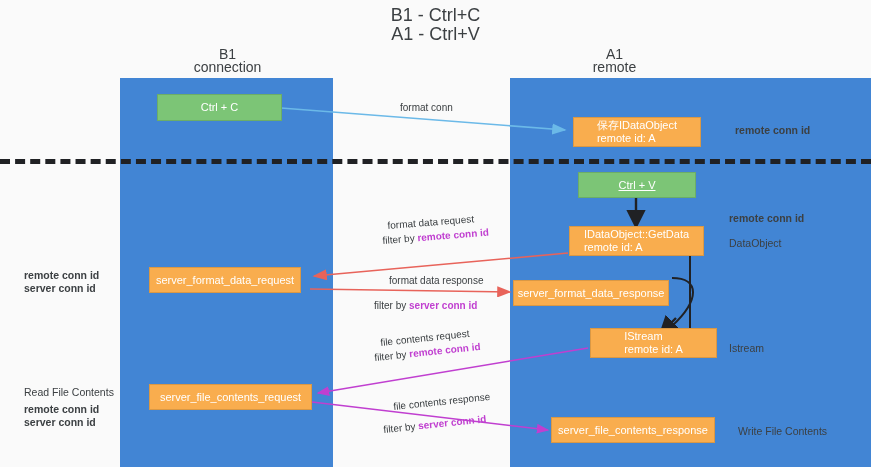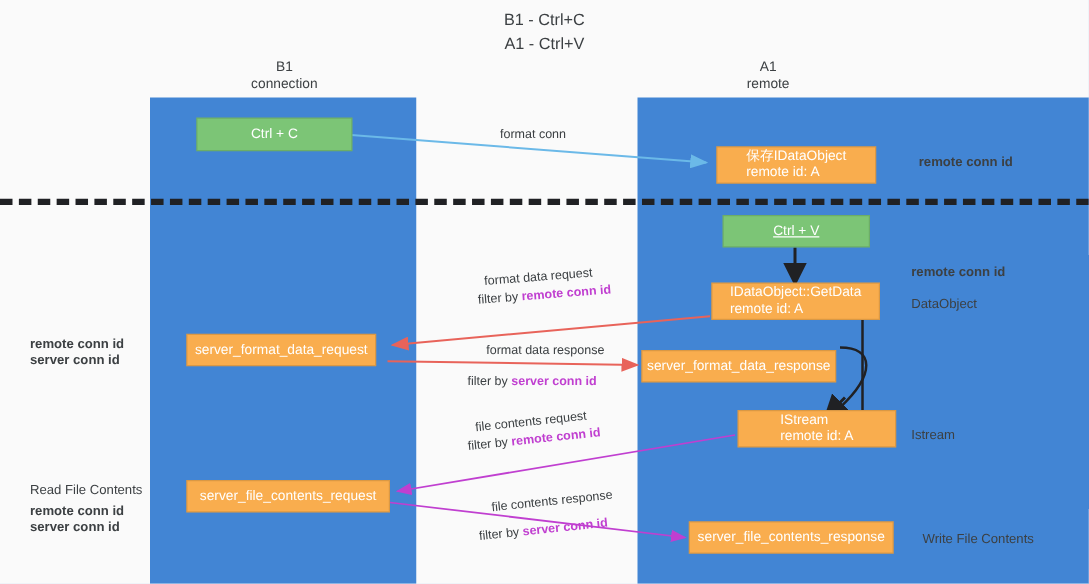--- a/index.html
+++ b/index.html
@@ -1,28 +1,28 @@
 <!DOCTYPE html>
 <html><head>
 <meta charset="utf-8">
 <style>
   html,body{margin:0;padding:0;background:#fafafa;}
   body{width:871px;height:467px;position:relative;overflow:hidden;
        font-family:"Liberation Sans","DejaVu Sans",sans-serif;color:#3c4043;}
   #canvas{position:absolute;left:0;top:0;width:871px;height:467px;}
   .lane{position:absolute;background:#4285d4;}
-  .lane-title{position:absolute;text-align:center;font-size:11px;line-height:13px;color:#3c4043;}
+  .lane-title{position:absolute;text-align:center;font-size:14px;line-height:13px;color:#3c4043;}
   .node{position:absolute;box-sizing:border-box;display:flex;align-items:center;
         justify-content:center;text-align:left;color:#ffffff;font-size:11px;line-height:13px;
         border:1px solid rgba(0,0,0,0.12);}
   .node.green{background:#7cc576;}
   .node.orange{background:#f9ad4e;}
   .node .lines{display:block;}
   .title-block{position:absolute;left:0;right:0;top:6px;text-align:center;
-        font-size:13px;line-height:19px;color:#3c4043;}
+        font-size:18px;line-height:19px;color:#3c4043;}
   .lbl{position:absolute;font-size:10px;line-height:13px;color:#3c4043;white-space:nowrap;}
   .purple{color:#c03fd0;font-weight:bold;}
   .green-t{color:#6aa84f;font-weight:bold;}
   .side{position:absolute;font-size:10.5px;line-height:14px;color:#3c4043;white-space:nowrap;}
   .rot{transform-origin:left bottom;}
   svg{position:absolute;left:0;top:0;overflow:visible;}
   .divider{position:absolute;left:0;width:871px;height:0;border-top:5px dashed #202124;}
 </style>
 </head>
 <body>

